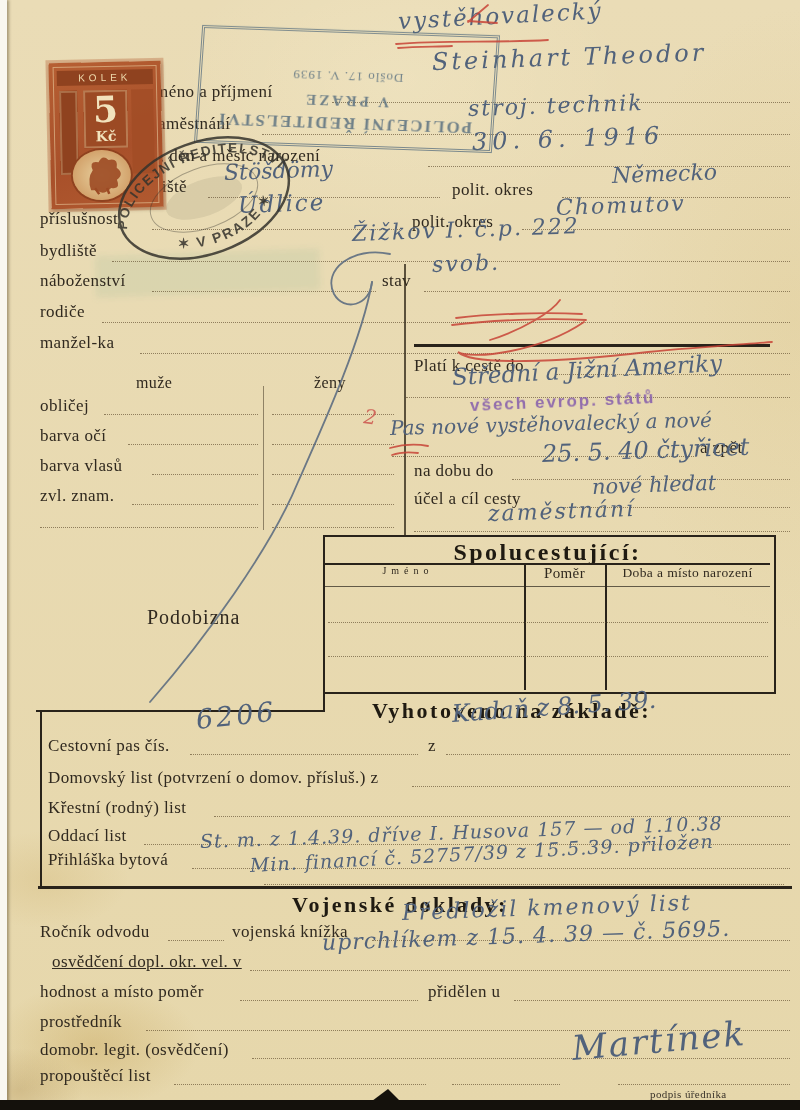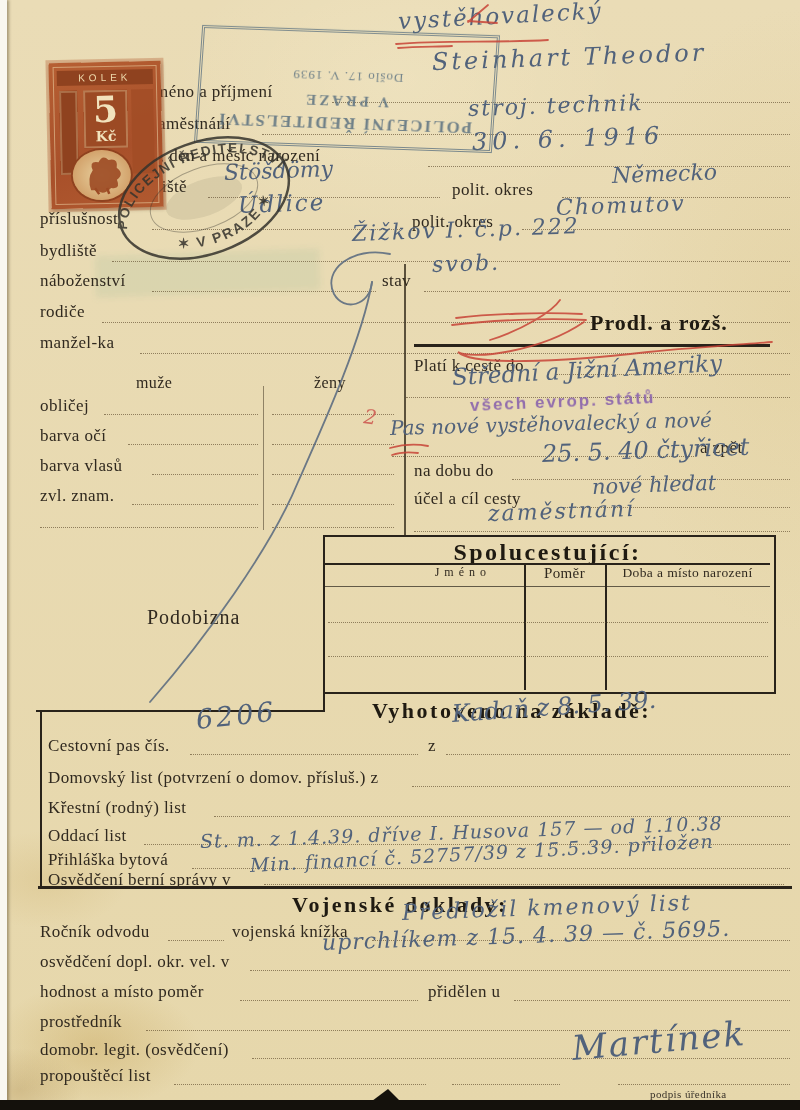--- a/index.html
+++ b/index.html
@@ -102,21 +102,20 @@
   <div class="dots" style="left:272px;top:414px;width:122px;"></div>
   <div class="dots" style="left:272px;top:444px;width:122px;"></div>
   <div class="dots" style="left:272px;top:474px;width:122px;"></div>
   <div class="dots" style="left:272px;top:504px;width:122px;"></div>
   <div class="dots" style="left:272px;top:527px;width:122px;"></div>
   <div class="thinvl" style="left:263px;top:386px;width:1px;height:144px;"></div>
   <div class="thinvl" style="left:404px;top:264px;width:1.5px;height:272px;background:rgba(55,46,30,.8);"></div>
 
   <div class="lbl" style="left:147px;top:606px;font-size:20px;letter-spacing:1px;">Podobizna</div>
 
-  <div class="title" style="left:590px;top:310px;font-size:22px;letter-spacing:1px;">Prodl. a rozš.</div>
   <div class="hl" style="left:414px;top:344px;width:356px;height:3px;"></div>
 
   <div class="lbl" style="left:414px;top:356px;">Platí k cestě do</div>
   <div class="dots" style="left:556px;top:374px;width:234px;"></div>
   <div class="hw" style="left:452px;top:364px;font-size:23px;transform:rotate(-3deg);">Střední a Jižní Ameriky</div>
   <div class="dots" style="left:406px;top:397px;width:384px;"></div>
 
   <div class="violet" style="left:470px;top:392px;font-size:17px;">všech evrop. států</div>
 
   <div class="hw" style="left:390px;top:416px;font-size:20px;transform:rotate(-1.5deg);">Pas nové vystěhovalecký a nové</div>
@@ -129,21 +128,21 @@
 
   <div class="lbl" style="left:414px;top:489px;">účel a cíl cesty</div>
   <div class="dots" style="left:558px;top:507px;width:232px;"></div>
   <div class="hw" style="left:592px;top:475px;font-size:21px;">nové hledat</div>
   <div class="dots" style="left:414px;top:531px;width:376px;"></div>
   <div class="hw" style="left:488px;top:501px;font-size:22px;letter-spacing:2px;">zaměstnání</div>
 
   <div class="abs" style="left:323px;top:535px;width:449px;height:155px;border:2.5px solid #29231a;"></div>
   <div class="title center" style="left:323px;top:539px;width:449px;font-size:24px;">Spolucestující:</div>
   <div class="hl" style="left:325px;top:563px;width:445px;height:1.5px;"></div>
-  <div class="lbl center b" style="left:325px;top:565px;width:166px;font-size:12px;letter-spacing:5px;text-align:right;">Jméno</div>
+  <div class="lbl center b" style="left:325px;top:565px;width:166px;font-size:10px;letter-spacing:5px;">Jméno</div>
   <div class="lbl center b" style="left:524px;top:565px;width:81px;font-size:15px;">Poměr</div>
   <div class="lbl center b" style="left:605px;top:565px;width:165px;font-size:13.5px;">Doba a místo narození</div>
   <div class="hl" style="left:325px;top:586px;width:445px;height:1px;background:rgba(41,35,26,.7);"></div>
   <div class="vl" style="left:524px;top:563px;width:1.5px;height:127px;"></div>
   <div class="vl" style="left:605px;top:563px;width:1.5px;height:127px;"></div>
   <div class="dots" style="left:328px;top:622px;width:440px;"></div>
   <div class="dots" style="left:328px;top:656px;width:440px;"></div>
 
   <div class="vl" style="left:323px;top:690px;width:2px;height:22px;"></div>
   <div class="hl" style="left:36px;top:710px;width:289px;height:2px;"></div>
@@ -165,33 +164,32 @@
   <div class="lbl" style="left:48px;top:798px;">Křestní (rodný) list</div>
   <div class="dots" style="left:214px;top:816px;width:576px;"></div>
 
   <div class="lbl" style="left:48px;top:826px;">Oddací list</div>
   <div class="dots" style="left:144px;top:844px;width:646px;"></div>
 
   <div class="lbl" style="left:48px;top:850px;">Přihláška bytová</div>
   <div class="dots" style="left:192px;top:868px;width:598px;"></div>
   <div class="hw" style="left:200px;top:830px;font-size:19px;letter-spacing:1px;transform:rotate(-2deg);">St. m. z 1.4.39. dříve I. Husova 157 — od 1.10.38</div>
 
-  <div class="lbl" style="left:48px;top:870px;">Osvědčení berní správy v</div>
   <div class="dots" style="left:264px;top:884px;width:520px;"></div>
   <div class="hw" style="left:250px;top:854px;font-size:19px;letter-spacing:1px;transform:rotate(-3deg);">Min. financí č. 52757/39 z 15.5.39. přiložen</div>
 
   <div class="title center" style="left:0px;top:892px;width:800px;font-size:22px;">Vojenské doklady:</div>
 
   <div class="lbl" style="left:40px;top:922px;">Ročník odvodu</div>
   <div class="dots" style="left:168px;top:940px;width:56px;"></div>
   <div class="lbl" style="left:232px;top:922px;">vojenská knížka</div>
   <div class="dots" style="left:372px;top:940px;width:418px;"></div>
   <div class="hw" style="left:402px;top:900px;font-size:22px;letter-spacing:2px;transform:rotate(-2deg);">Předložil kmenový list</div>
 
-  <div class="lbl" style="left:40px;top:952px;">osvědčení dopl. okr. vel. v</div>
+  <div class="lbl" style="left:52px;top:952px;text-decoration:underline;">osvědčení dopl. okr. vel. v</div>
   <div class="dots" style="left:250px;top:970px;width:540px;"></div>
   <div class="hw" style="left:322px;top:930px;font-size:22px;letter-spacing:1px;transform:rotate(-2deg);">uprchlíkem z 15. 4. 39 — č. 5695.</div>
 
   <div class="lbl" style="left:40px;top:982px;">hodnost a místo poměr</div>
   <div class="dots" style="left:240px;top:1000px;width:178px;"></div>
   <div class="lbl" style="left:428px;top:982px;">přidělen u</div>
   <div class="dots" style="left:514px;top:1000px;width:276px;"></div>
 
   <div class="lbl" style="left:40px;top:1012px;">prostředník</div>
   <div class="dots" style="left:146px;top:1030px;width:644px;"></div>

